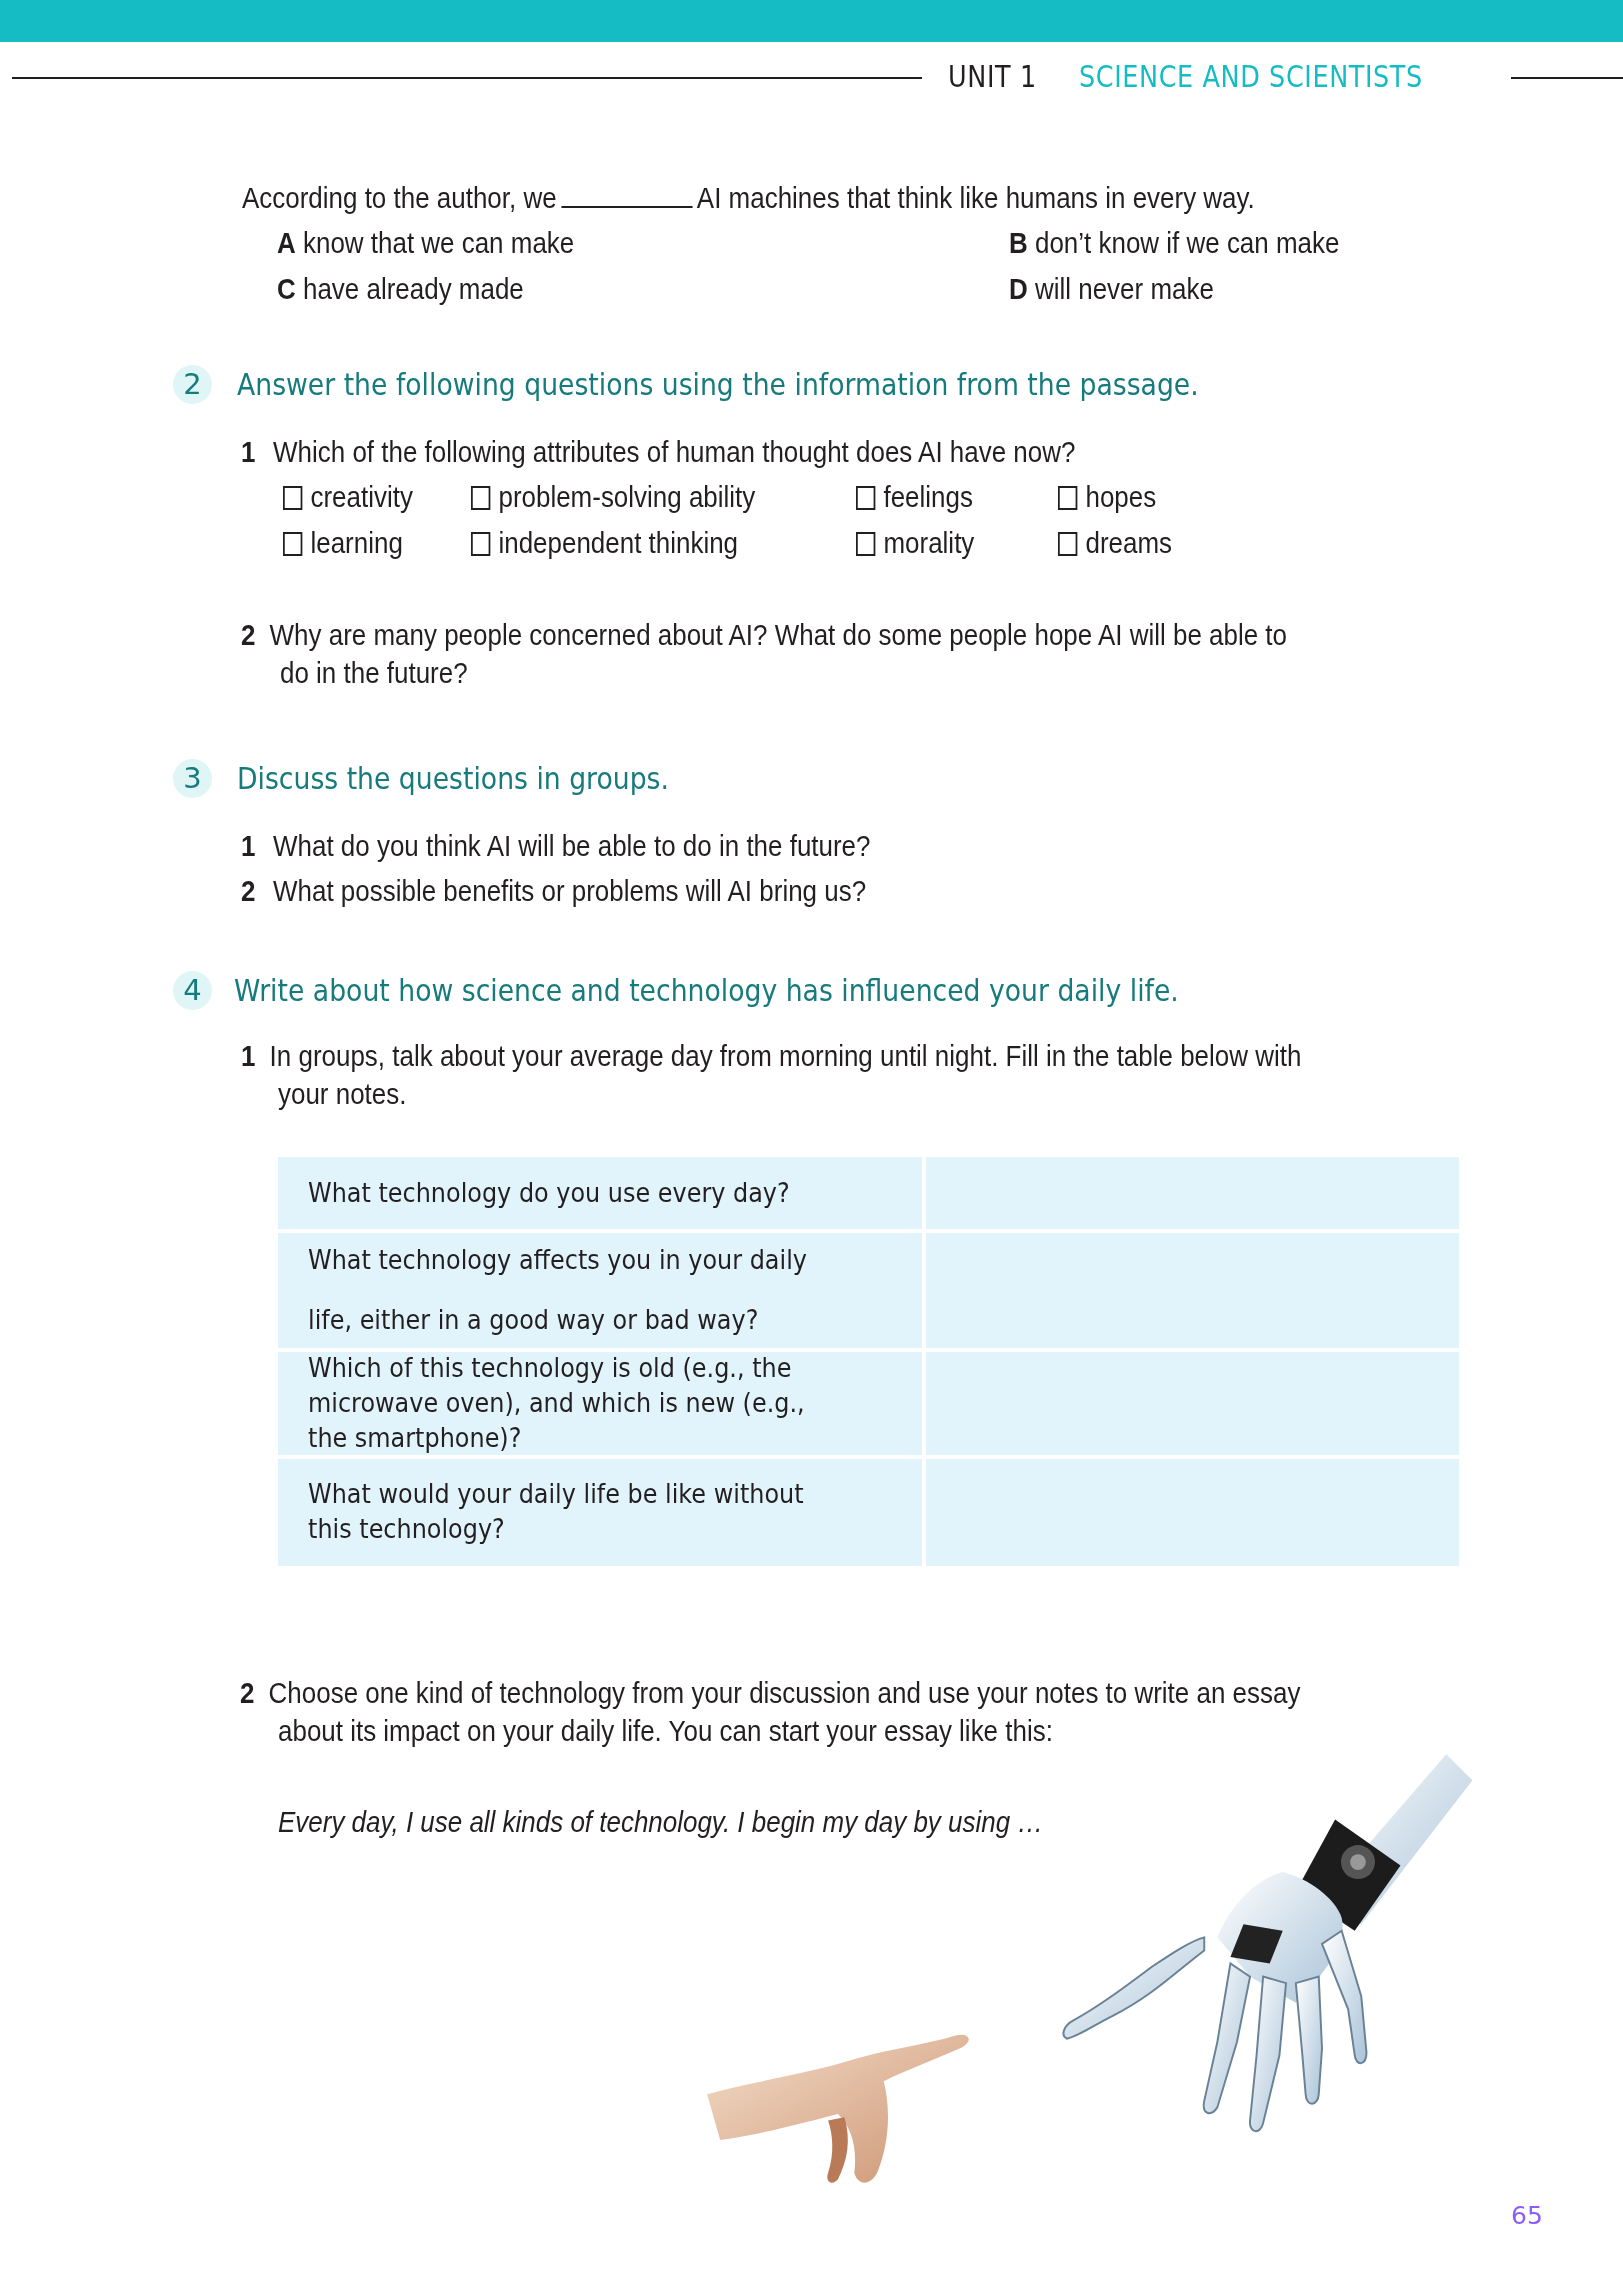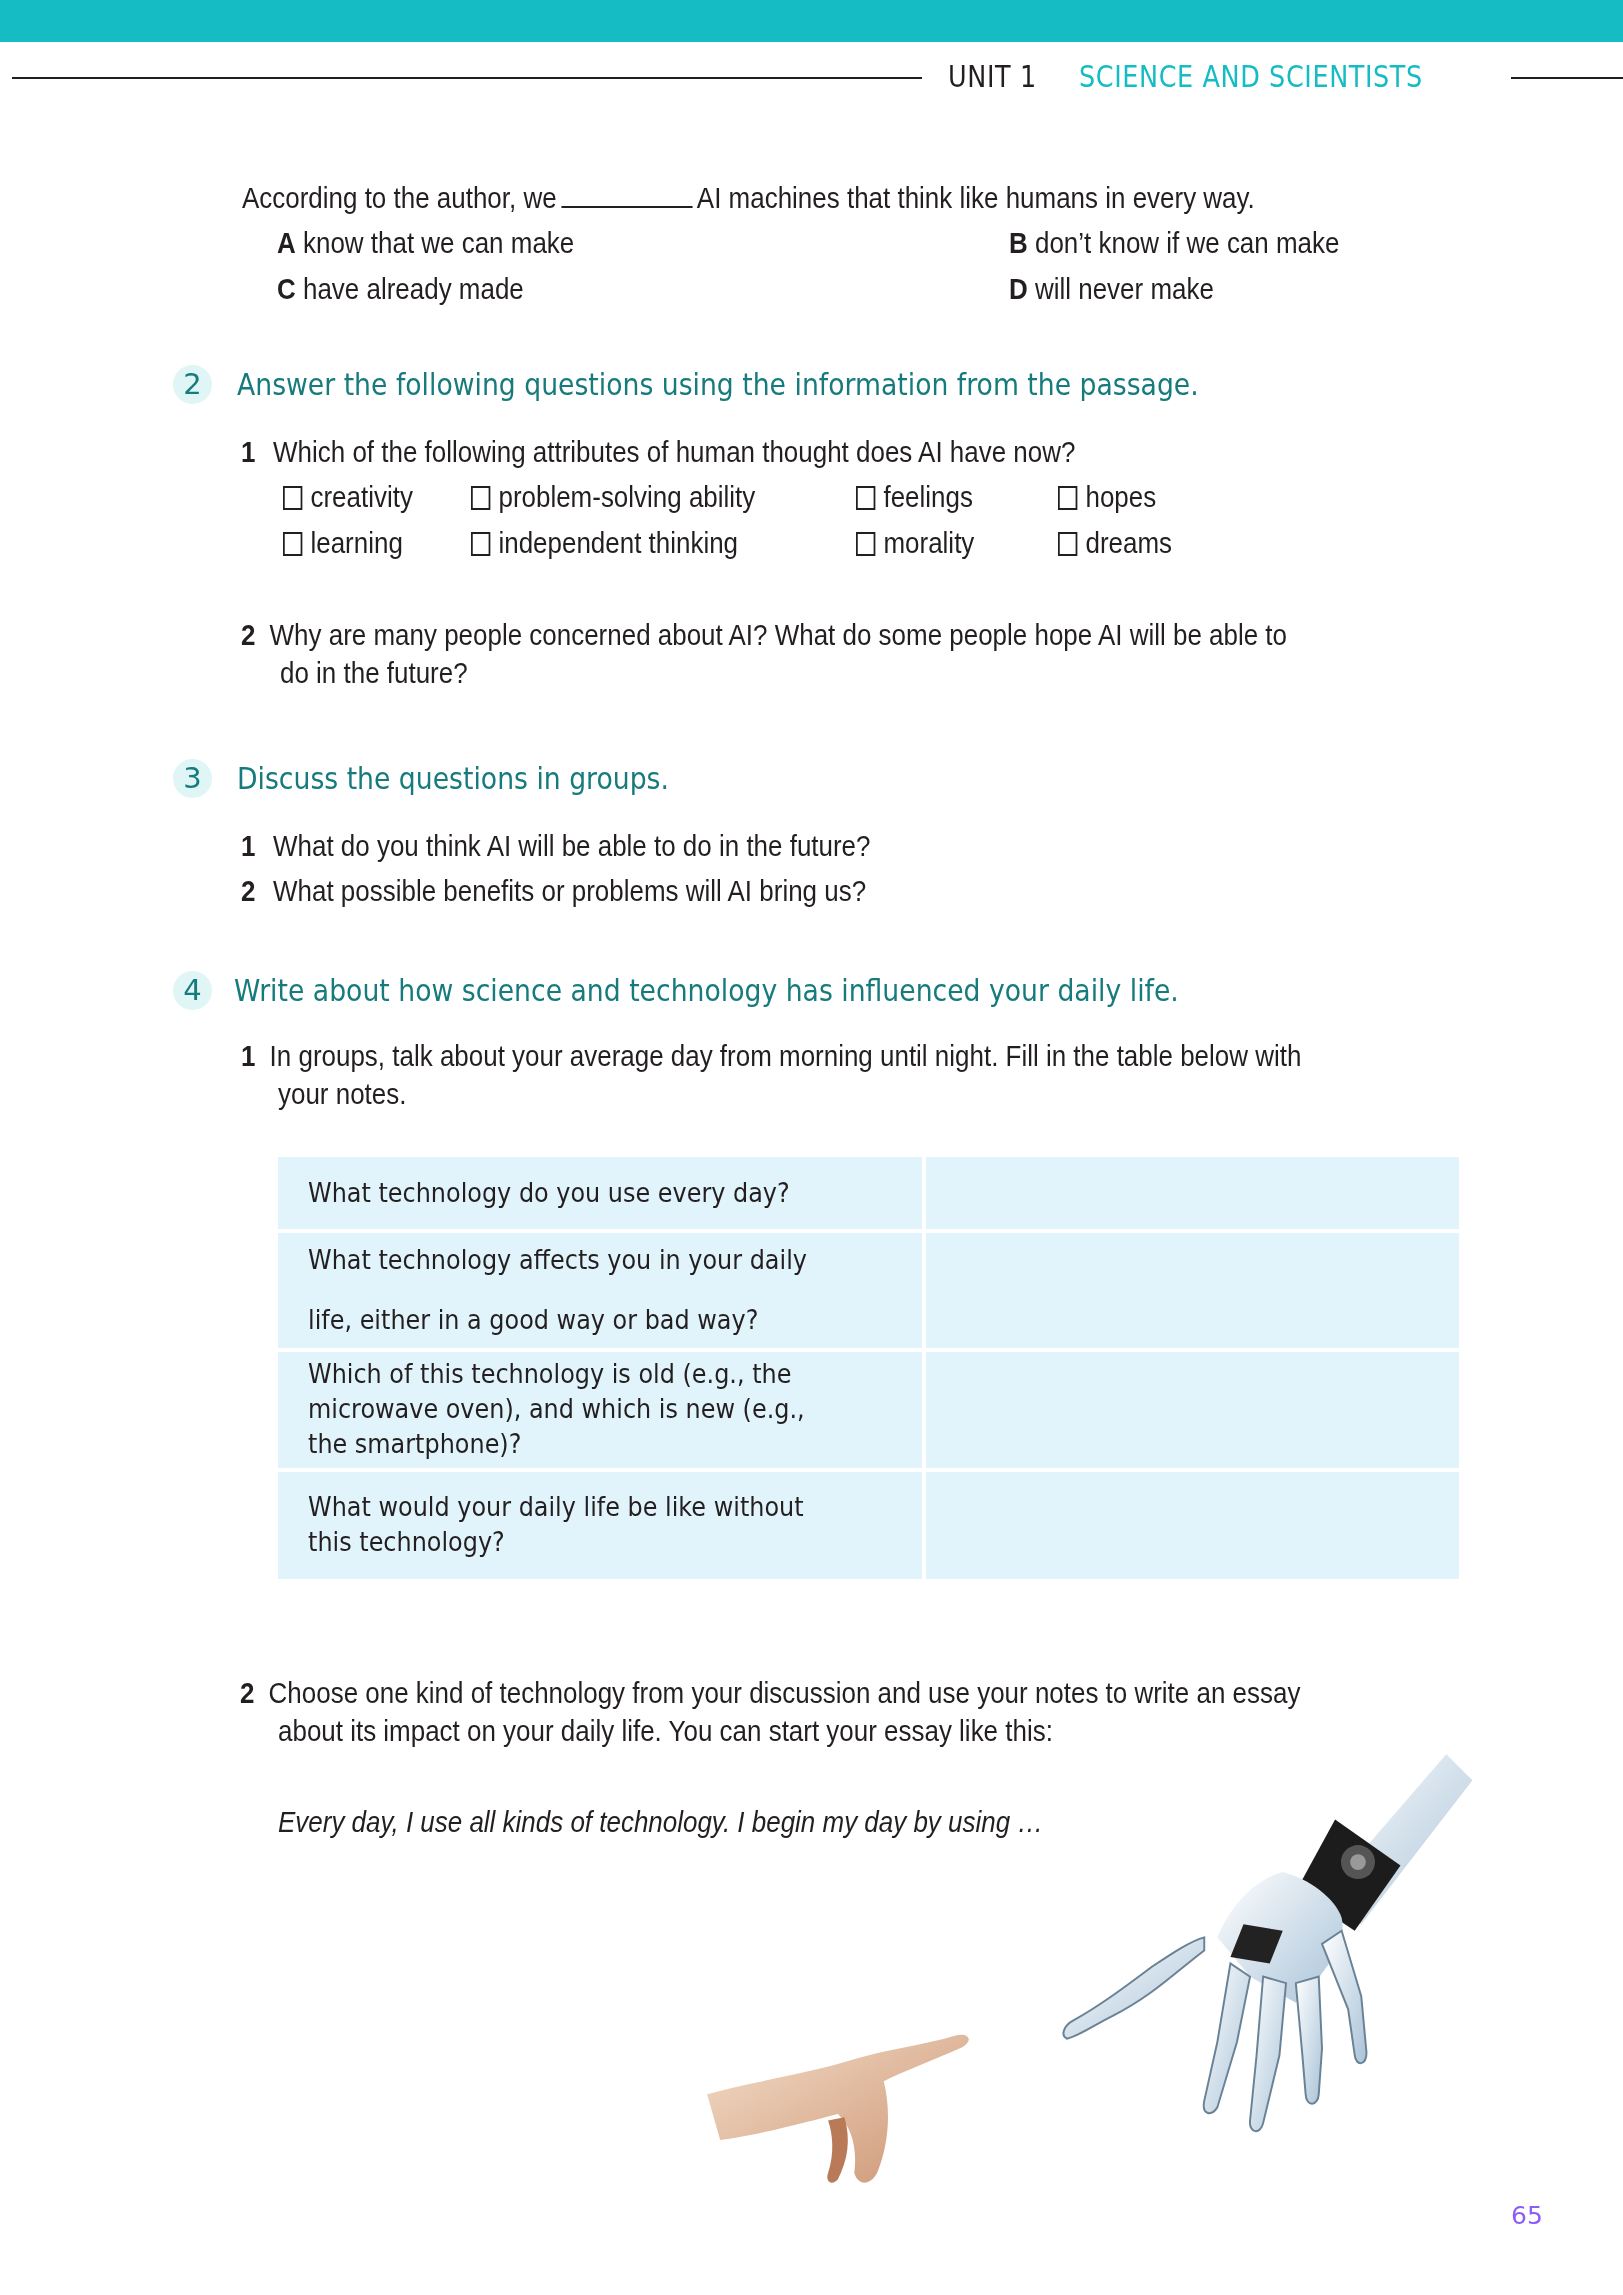--- a/index.html
+++ b/index.html
@@ -126,21 +126,21 @@
         <span>What technology do you use every day?</span>
       </div>
     <div class="a"></div>
   </div>
   <div class="tr" style="height:115px;">
     <div class="q" style="line-height:60px;justify-content:center;">
         <span>What technology affects you in your daily life, either in a good way or bad way?</span>
       </div>
     <div class="a"></div>
   </div>
-  <div class="tr" style="height:116px;">
+  <div class="tr" style="height:103px;">
     <div class="q">
         <span>Which of this technology is old (e.g., the microwave oven), and which is new (e.g., the smartphone)?</span>
       </div>
     <div class="a"></div>
   </div>
   <div class="tr" style="height:107px;border-radius:31px;">
     <div class="q">
         <span>What would your daily life be like without this technology?</span>
       </div>
     <div class="a"></div>

